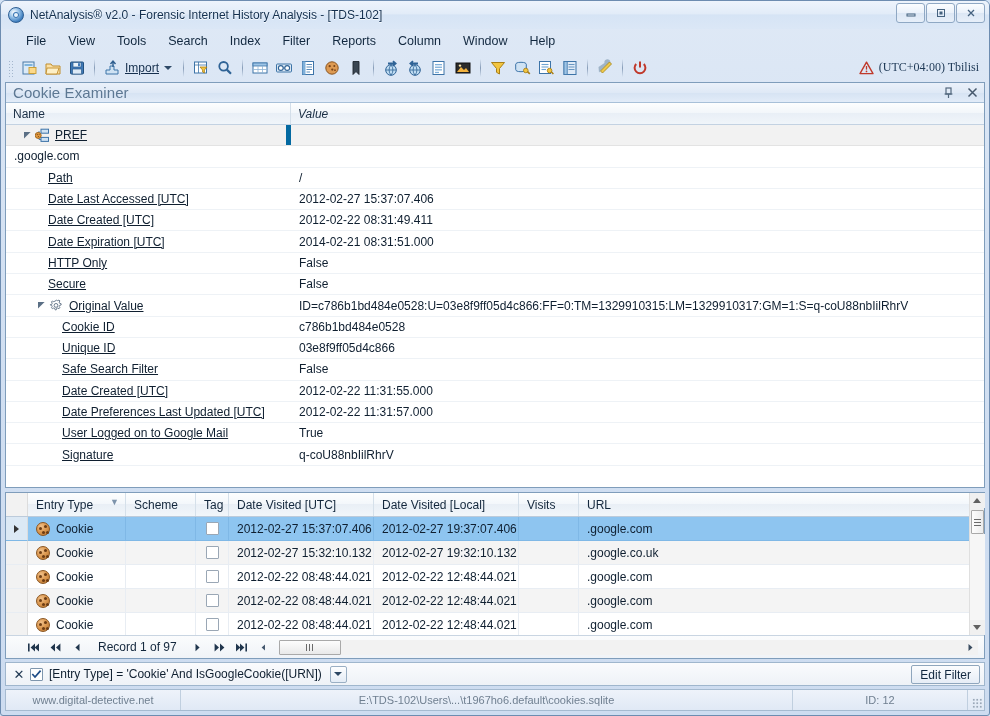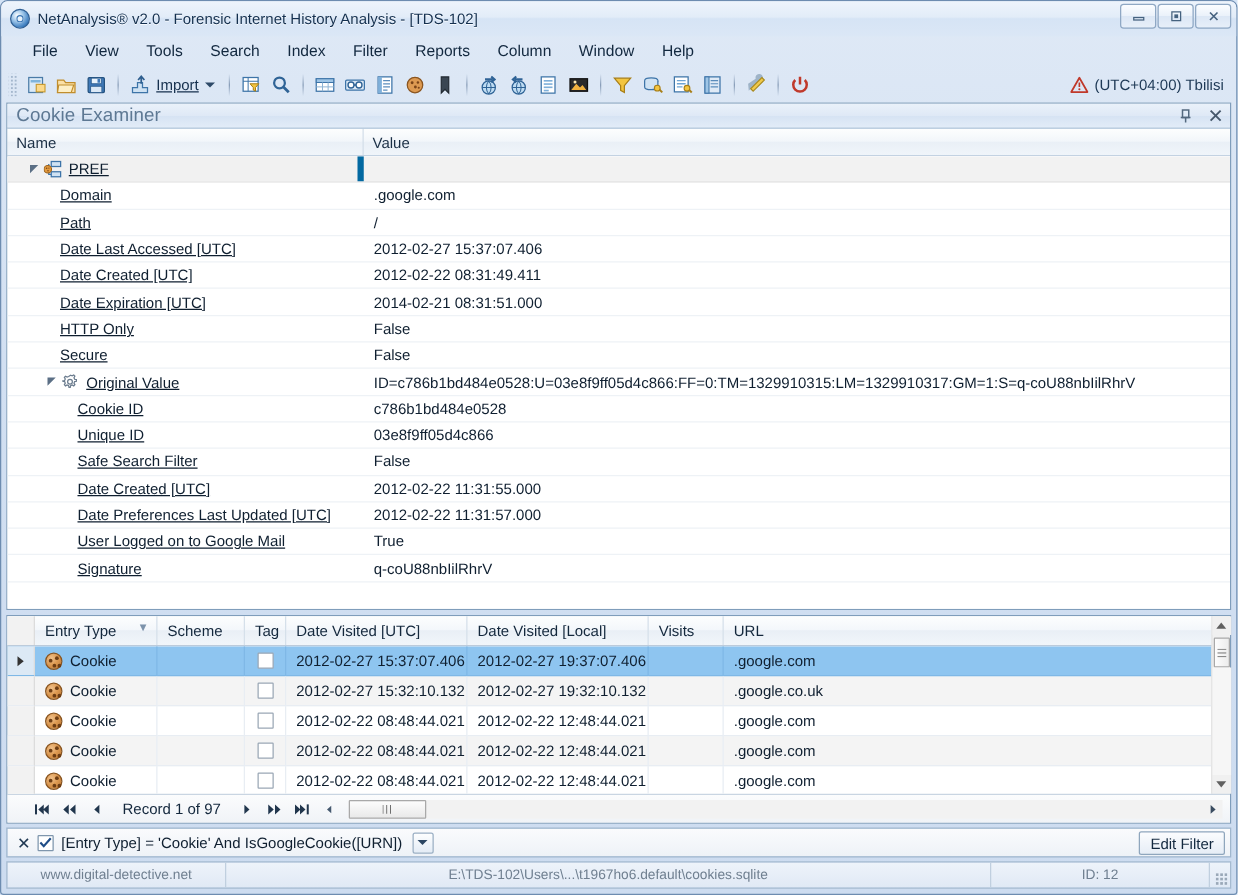--- a/index.html
+++ b/index.html
@@ -67,21 +67,21 @@
   .grip{width:7px;height:18px;margin-right:3px;flex:0 0 7px;
     background-image:radial-gradient(circle,#9aaec6 40%,transparent 41%);
     background-size:3px 3px;background-position:1px 1px;opacity:.85;}
   .tb-sep{width:1px;height:18px;margin:0 5px;background:linear-gradient(to bottom,rgba(140,160,185,0),rgba(130,152,180,.95),rgba(140,160,185,0));flex:0 0 1px;}
   .tb-btn{width:24px;height:24px;display:flex;align-items:center;justify-content:center;border-radius:3px;flex:0 0 24px;}
   .tb-import{display:flex;align-items:center;height:24px;padding:0 4px;border-radius:3px;}
   .tb-import .lbl{font-size:12px;color:#16304e;margin:0 5px 0 3px;}
   .tb-import .caret{width:0;height:0;border-left:4px solid transparent;border-right:4px solid transparent;border-top:4px solid #2e4a68;margin-right:2px;}
   #tz{
     position:absolute;right:10px;top:0;height:29px;display:flex;align-items:center;gap:5px;
-    font-size:12px;color:#1d3855;
+    font-size:12px;color:#1d3855;font-family:Liberation Serif, serif;
   }
   
   #client{
     flex:1 1 auto;margin:0 4px 0 4px;display:flex;flex-direction:column;min-height:0;
   }
   
   #examiner{
     flex:0 0 auto;display:flex;flex-direction:column;
     border:1px solid #7f9dbb;border-top:1px solid #7f9dbb;
     background:#ffffff;
@@ -101,21 +101,21 @@
   #tree-head{
     height:21px;flex:0 0 21px;display:flex;align-items:stretch;
     background:linear-gradient(to bottom,#fdfefe 0%, #f2f6fa 48%, #e9eff6 50%, #f0f5fa 100%);
     border-bottom:1px solid #c3d2e2;
   }
   .th{
     display:flex;align-items:center;padding-left:7px;font-size:12px;color:#1b2f45;
     border-right:1px solid #d3dee9;box-sizing:border-box;
   }
   #th-name{width:285px;flex:0 0 285px;}
-  #th-value{flex:1 1 auto;border-right:none;}
+  #th-value{flex:1 1 auto;border-right:none;font-style:italic;}
   #tree-body{
     flex:1 1 auto;overflow:hidden;background:#ffffff;position:relative;
   }
   .trow{
     height:21.3px;display:flex;align-items:center;position:relative;
     border-bottom:1px solid #eef2f6;box-sizing:border-box;
   }
   .trow.group{background:#f2f2f2;border-bottom:1px solid #e3e3e3;}
   .trow .tn{
     width:285px;flex:0 0 285px;display:flex;align-items:center;height:100%;
@@ -528,25 +528,20 @@
   <circle cx="2.3" cy="6.6" r=".65" fill="#7a4418"></circle>
                   <circle cx="4.1" cy="6.4" r=".5" fill="#7a4418"></circle>
   <circle cx="3.4" cy="8.5" r=".6" fill="#7a4418"></circle>
 </svg>
               </span>
               <span class="lbl">PREF</span>
             </div>
             <div class="tv"></div>
           </div>
           <div class="trow">
-            <div class="tn">
-              <span style="display: inline-block; flex: 0 0 auto; width: 28px;"></span>
-              <span class="expander"></span>
-              <span class="lbl">Domain</span>
-            </div>
             <div class="tv">.google.com</div>
           </div>
           <div class="trow">
             <div class="tn">
               <span style="display: inline-block; flex: 0 0 auto; width: 28px;"></span>
               <span class="expander"></span>
               <span class="lbl">Path</span>
             </div>
             <div class="tv">/</div>
           </div>

